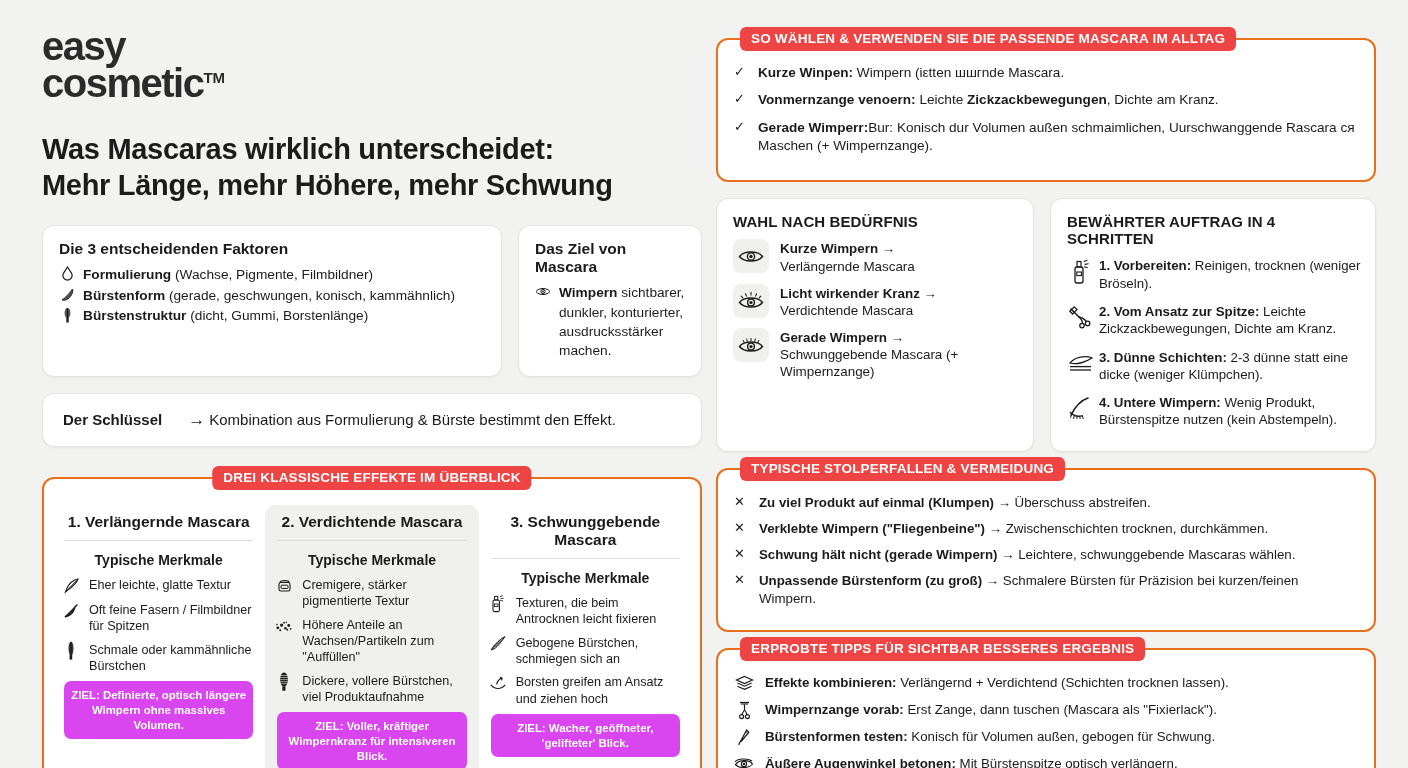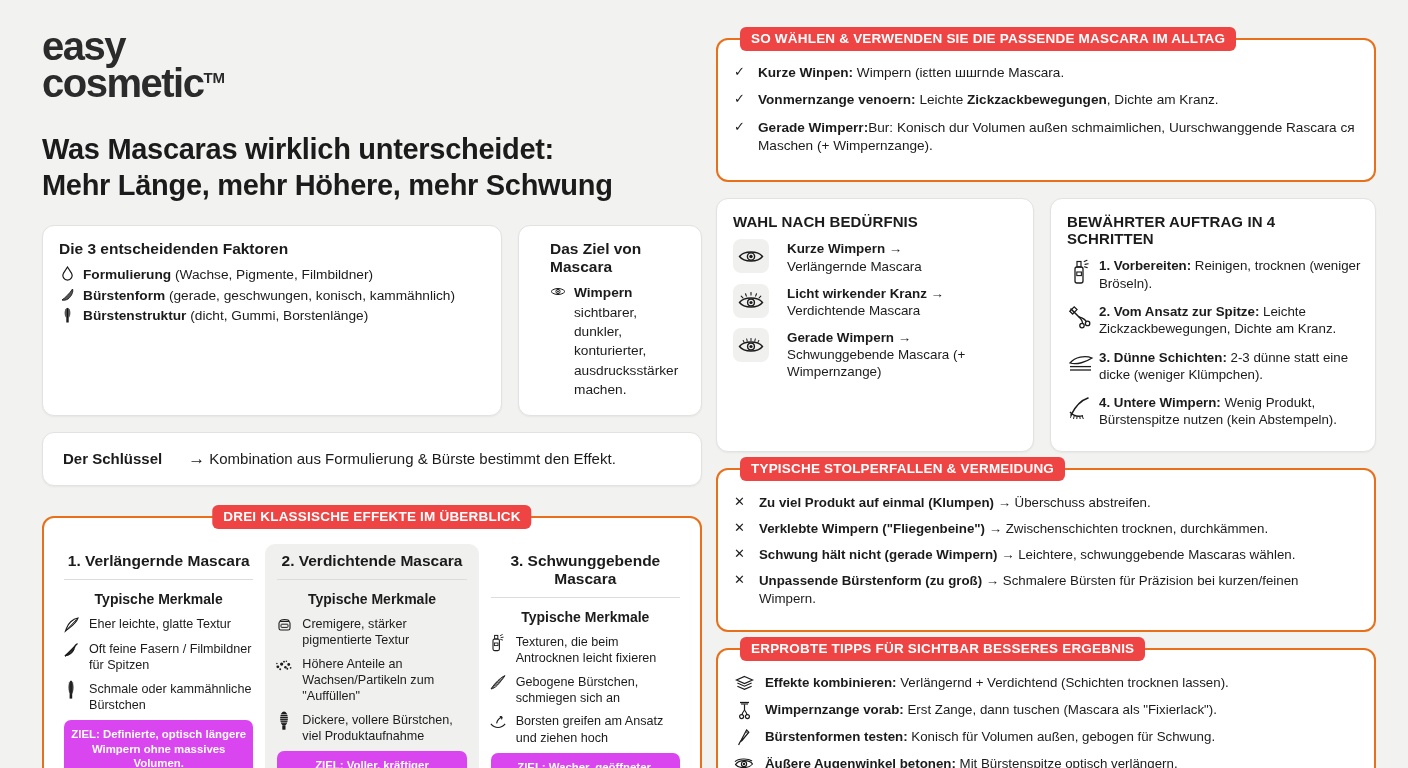--- a/index.html
+++ b/index.html
@@ -53,21 +53,21 @@
     margin-top: 30px;
     font-size: 29px;
     font-weight: bold;
     line-height: 1.22;
     color: #1b1b1b;
     letter-spacing: -0.3px;
   }
 
   .row-2 { display: flex; gap: 16px; margin-top: 22px; }
   .box-factors { flex: 1 1 420px; padding: 14px 16px 14px 16px; }
-  .box-goal    { width: 184px; padding: 14px 14px 14px 31px; }
+  .box-goal    { width: 184px; padding: 14px 14px 14px 16px; }
 
   .box-title { font-size: 15.5px; font-weight: bold; margin-bottom: 7px; }
   .fline { display: flex; align-items: flex-start; gap: 8px; font-size: 13.7px; line-height: 1.42; margin-bottom: 1px;}
   .fline b { font-weight: bold; }
   .ico { flex: 0 0 16px; width:16px; height: 17px; display:flex; align-items:center; justify-content:center; }
   .ico svg { display:block; }
 
   .key-box { margin-top: 16px; padding: 16px 20px; display:flex; align-items:center; gap: 26px; }
   .key-box .k { font-size: 15px; font-weight: bold; }
   .key-box .v { font-size: 15px; }
@@ -96,21 +96,21 @@
   .chk-line { display:flex; gap: 11px; align-items: flex-start; font-size: 13.6px; line-height: 1.35; margin-bottom: 9px; }
   .chk { flex: 0 0 13px; color:#1b1b1b; font-size: 13px; line-height: 1.2; }
   .chk-line b { font-weight: bold; }
 
   .mid-row { display:flex; gap: 16px; margin-top: 16px; }
   .need-box { width: 318px; padding: 14px 14px 12px 16px; }
   .steps-box { flex: 1; padding: 14px 14px 12px 16px; }
 
   .sec-title { font-size: 15px; font-weight: bold; letter-spacing: .1px; margin-bottom: 9px; }
 
-  .need-item { display:flex; gap: 18px; align-items: flex-start; margin-bottom: 9px; }
+  .need-item { display:flex; gap: 11px; align-items: flex-start; margin-bottom: 9px; }
   .eye-tile {
     flex: 0 0 36px; width:36px; height: 34px; background: #f0f0ef;
     border-radius: 8px; display:flex; align-items:center; justify-content:center;
   }
   .need-txt { font-size: 13.4px; line-height: 1.28; padding-top: 1px; }
   .need-txt b { font-weight: bold; }
 
   .step-item { display:flex; gap: 4px; align-items: flex-start; margin-bottom: 10px; }
   .step-ico { flex: 0 0 28px; width: 28px; height: 30px; display:flex; align-items:center; justify-content:center; }
   .step-txt { font-size: 13.3px; line-height: 1.3; padding-top: 1px; }

